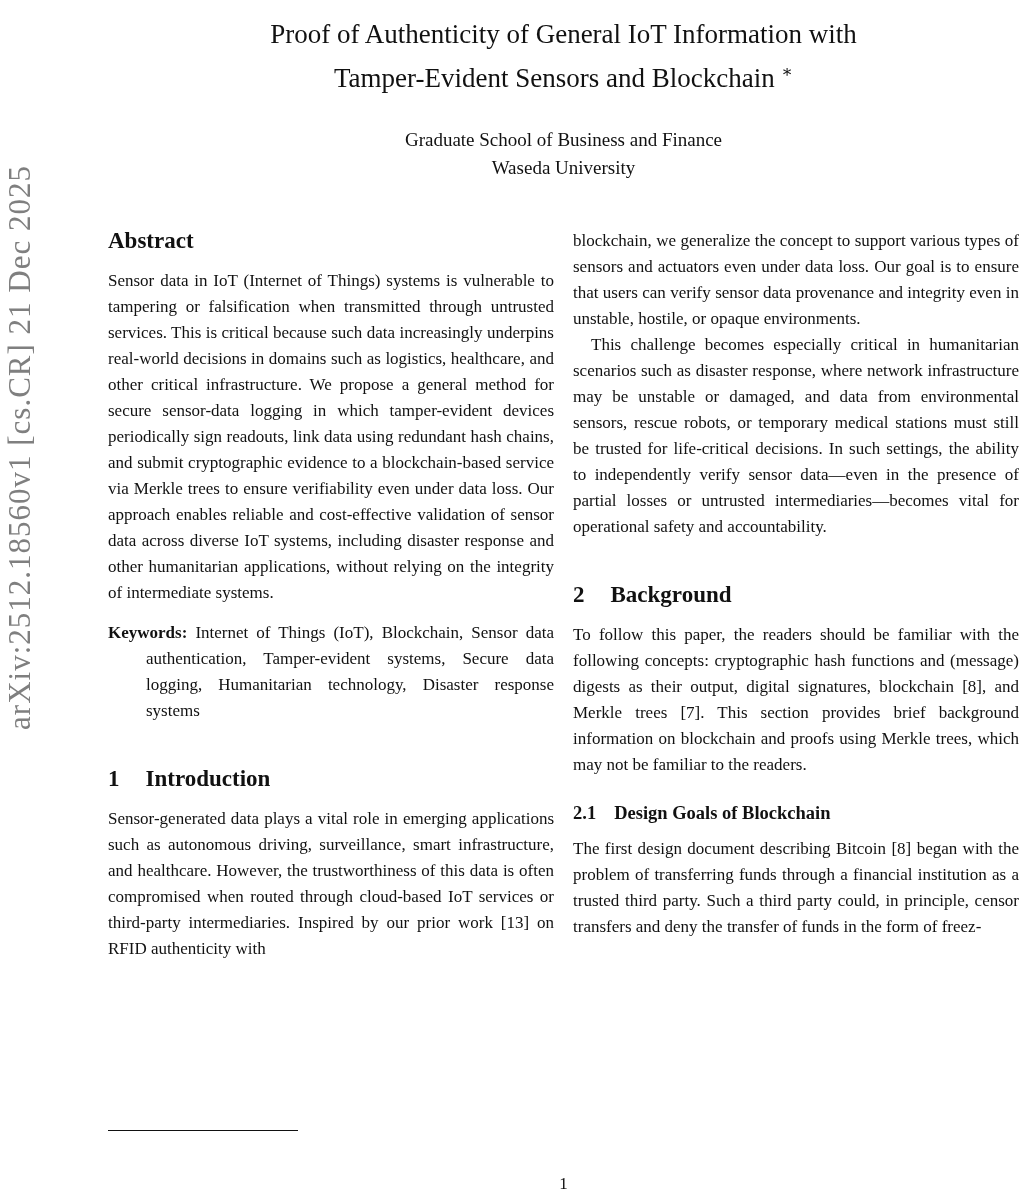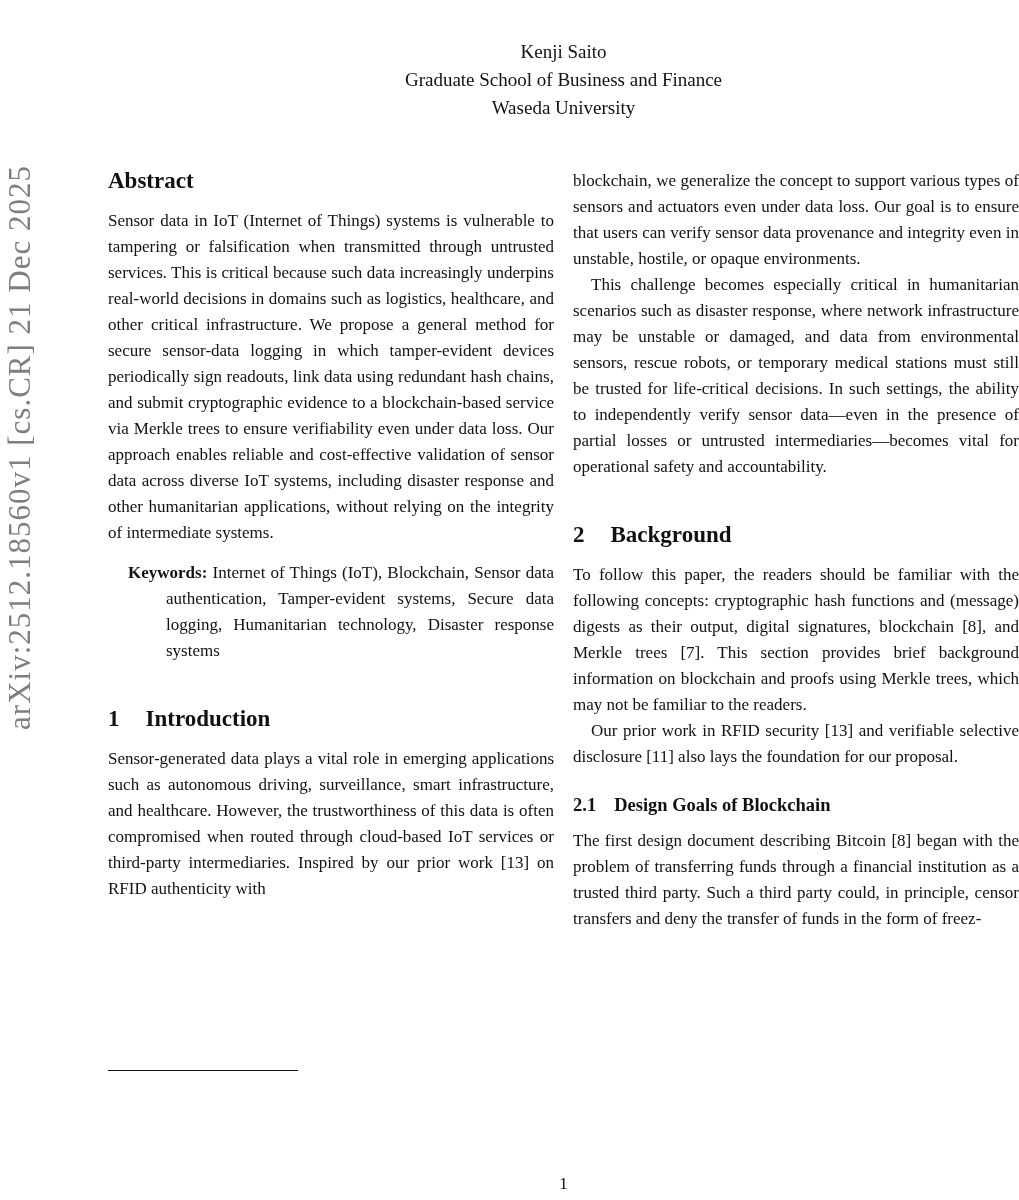--- a/index.html
+++ b/index.html
@@ -83,21 +83,20 @@
   p.body-par + p.body-par { margin-top: 0; }
 
   .keywords {
     margin-top: 14px;
     font-size: 17px;
     line-height: 26px;
     text-align: justify;
     padding-left: 38px;
     text-indent: -38px;
     hyphens: auto;
-    margin-left: 20px;
   }
   .keywords .kw-label { font-weight: 700; }
 
   
   .footnote-block { margin-top: auto; padding-top: 10px; }
   .footnote-rule {
     width: 190px;
     border: none;
     border-top: 1.2px solid #111111;
     margin: 0 0 7px 0;
@@ -122,22 +121,26 @@
   }
 </style>
 </head>
 <body>
 
 <div class="watermark">arXiv:2512.18560v1  [cs.CR]  21 Dec 2025</div>
 
 <div class="content">
 
   <div class="titleblock">
+    <h1 class="title">
+      <span>Proof of Authenticity of General IoT Information with</span><br>
+      <span>Tamper-Evident Sensors and Blockchain</span>
+      <sup>∗</sup>
+    </h1>
     <div class="authors">
-      <div>Kenji Saito</div>
       <div>Graduate School of Business and Finance</div>
       <div>Waseda University</div>
     </div>
   </div>
 
   <div class="columns">
 
     <div class="col">
       <h2 class="section">Abstract</h2>
       <p class="body-par">Sensor data in IoT (Internet of Things) systems is vulnerable to tampering or falsification when transmitted through untrusted services. This is critical because such data increasingly underpins real-world decisions in domains such as logistics, healthcare, and other critical infrastructure. We propose a general method for secure sensor-data logging in which tamper-evident devices periodically sign readouts, link data using redundant hash chains, and submit cryptographic evidence to a blockchain-based service via Merkle trees to ensure verifiability even under data loss. Our approach enables reliable and cost-effective validation of sensor data across diverse IoT systems, including disaster response and other humanitarian applications, without relying on the integrity of intermediate systems.</p>
@@ -155,21 +158,20 @@
     </div>
 
     <div class="col">
       <p class="body-par">blockchain, we generalize the concept to support various types of sensors and actuators even under data loss. Our goal is to ensure that users can verify sensor data provenance and integrity even in unstable, hostile, or opaque environments.</p>
       <p class="body-par indent">This challenge becomes especially critical in humanitarian scenarios such as disaster response, where network infrastructure may be unstable or damaged, and data from environmental sensors, rescue robots, or temporary medical stations must still be trusted for life-critical decisions. In such settings, the ability to independently verify sensor data—even in the presence of partial losses or untrusted intermediaries—becomes vital for operational safety and accountability.</p>
 
       <h2 class="section numbered spaced">
         <span class="sec-num">2</span><span>Background</span>
       </h2>
       <p class="body-par">To follow this paper, the readers should be familiar with the following concepts: cryptographic hash functions and (message) digests as their output, digital signatures, blockchain [8], and Merkle trees [7]. This section provides brief background information on blockchain and proofs using Merkle trees, which may not be familiar to the readers.</p>
-      <p class="body-par indent">Our prior work in RFID security [13] and verifiable selective disclosure [11] also lays the foundation for our proposal.</p>
 
       <h3 class="subsection">
         <span class="sec-num">2.1</span><span>Design Goals of Blockchain</span>
       </h3>
       <p class="body-par">The first design document describing Bitcoin [8] began with the problem of transferring funds through a financial institution as a trusted third party. Such a third party could, in principle, censor transfers and deny the transfer of funds in the form of freez-</p>
     </div>
 
   </div>
 </div>
 

